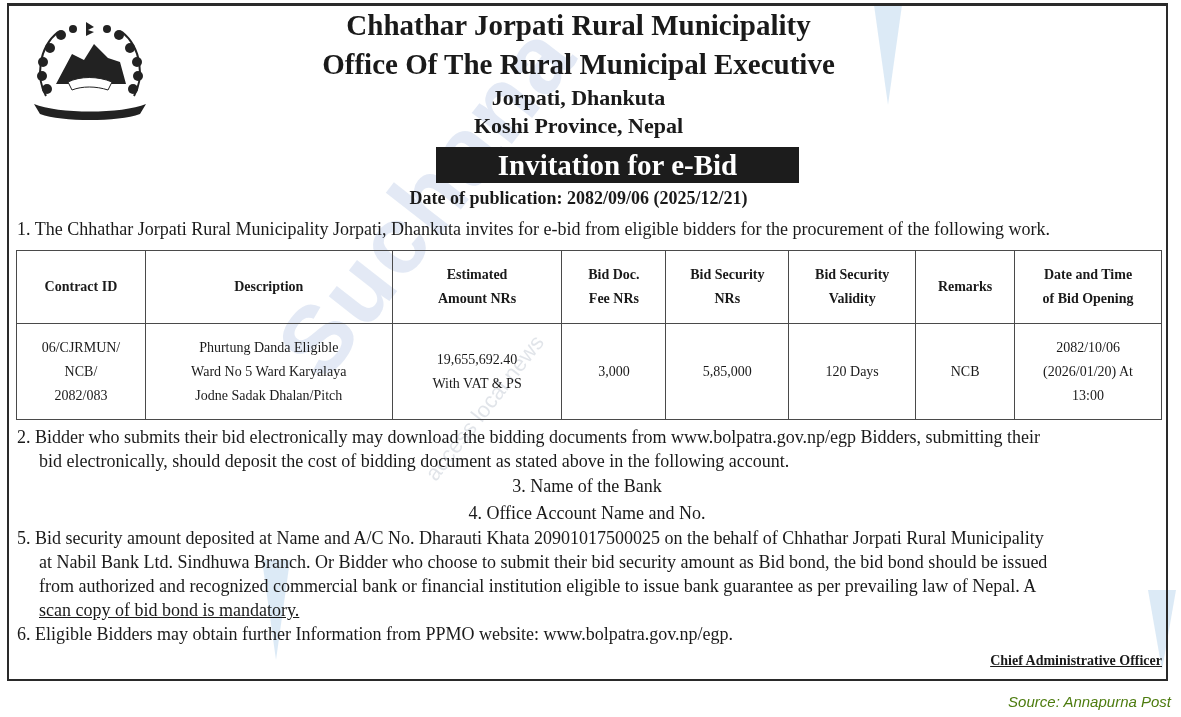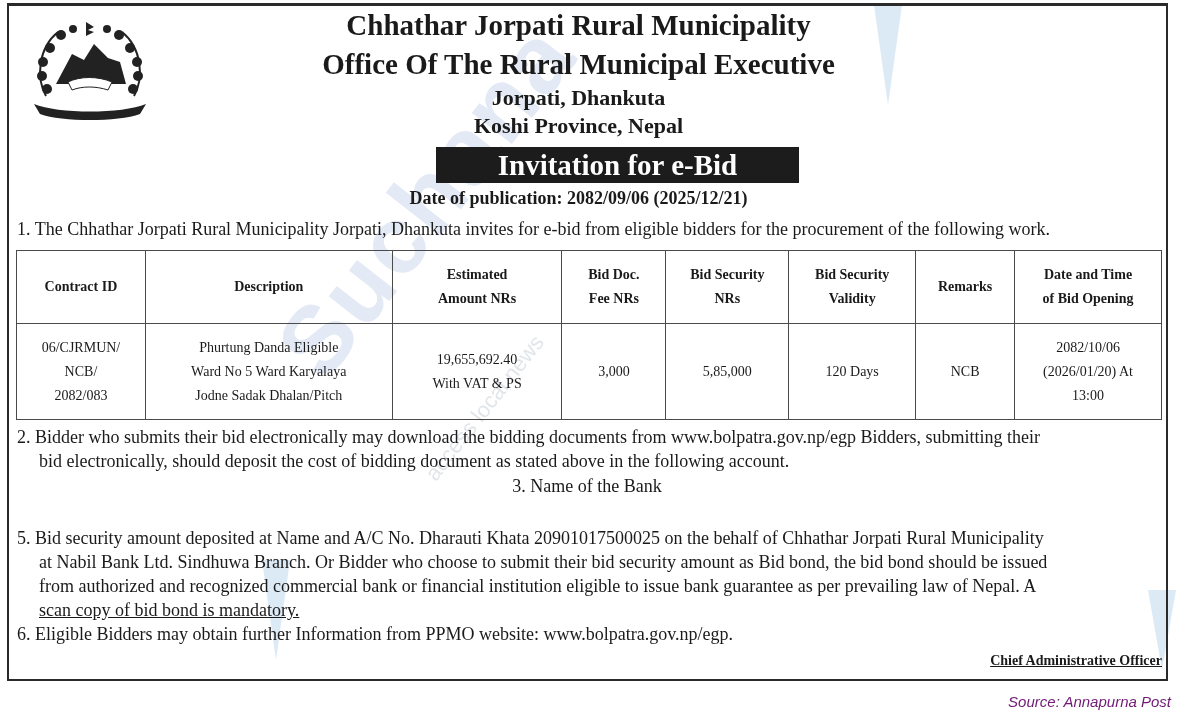--- a/index.html
+++ b/index.html
@@ -28,21 +28,21 @@
   .para { position:absolute; font-size:18px; line-height:24px; white-space:nowrap;text-align:center; }
   .p-indent { padding-left:22px; }
   table.bid { position:absolute; left:16px; top:250px; width:1146px; border-collapse:collapse;
               font-size:14px; }
   table.bid th, table.bid td { border:1.5px solid #4a4a4a; text-align:center; vertical-align:middle;
               padding:0 4px; line-height:24px; }
   table.bid th { height:72px; font-weight:bold; }
   table.bid td { height:95px; }
   .sign { position:absolute; right:19px; top:653px; font-weight:bold; font-size:14px;text-decoration:underline; }
   .source { position:absolute; right:10px; top:693px; font-family:"Liberation Sans",sans-serif;
-            font-style:italic; font-size:15px; color:#701a75; }
+            font-style:italic; font-size:15px; color:#4d7c0f; }
   .colon-val { position:absolute; left:316px; }
 </style>
 </head>
 <body>
 
 <div class="wm wm-word">Suchana</div>
 <div class="wm wm-tag">access local news</div>
 <div class="wm wm-tri" style="left:874px;top:5px;"></div>
 <div class="wm wm-tri" style="left:262px;top:560px;"></div>
 <div class="wm wm-tri" style="left:1148px;top:590px;border-top-width:80px;"></div>
@@ -121,20 +121,21 @@
   </tbody>
 </table>
 
 <div class="para" style="left:17px;top:425px;">2.  Bidder who submits their bid electronically may download the bidding documents from www.bolpatra.gov.np/egp Bidders, submitting their</div>
 <div class="para p-indent" style="left:17px;top:449px;">bid electronically, should deposit the cost of bidding document as stated above in the following account.</div>
 
 <div class="para" style="left:17px;top:474px;width:1140px;">
   <span>3.  Name of the Bank</span>
 </div>
 <div class="para" style="left:17px;top:501px;width:1140px;">
+  <span>4.  Office Account Name and No.</span>
 </div>
 
 <div class="para" style="left:17px;top:526px;">5.  Bid security amount deposited at Name and A/C No. Dharauti Khata 20901017500025 on the behalf of Chhathar Jorpati Rural Municipality</div>
 <div class="para p-indent" style="left:17px;top:550px;">at Nabil Bank Ltd. Sindhuwa Branch. Or Bidder who choose to submit their bid security amount as Bid bond, the bid bond should be issued</div>
 <div class="para p-indent" style="left:17px;top:574px;">from authorized and recognized commercial bank or financial institution eligible to issue bank guarantee as per prevailing law of Nepal. A</div>
 <div class="para p-indent" style="left:17px;top:598px;text-decoration:underline;">scan copy of bid bond is mandatory.</div>
 <div class="para" style="left:17px;top:622px;">6.  Eligible Bidders may obtain further Information from PPMO website: www.bolpatra.gov.np/egp.</div>
 
 <div class="sign">Chief Administrative Officer</div>
 <div class="source">Source: Annapurna Post</div>

